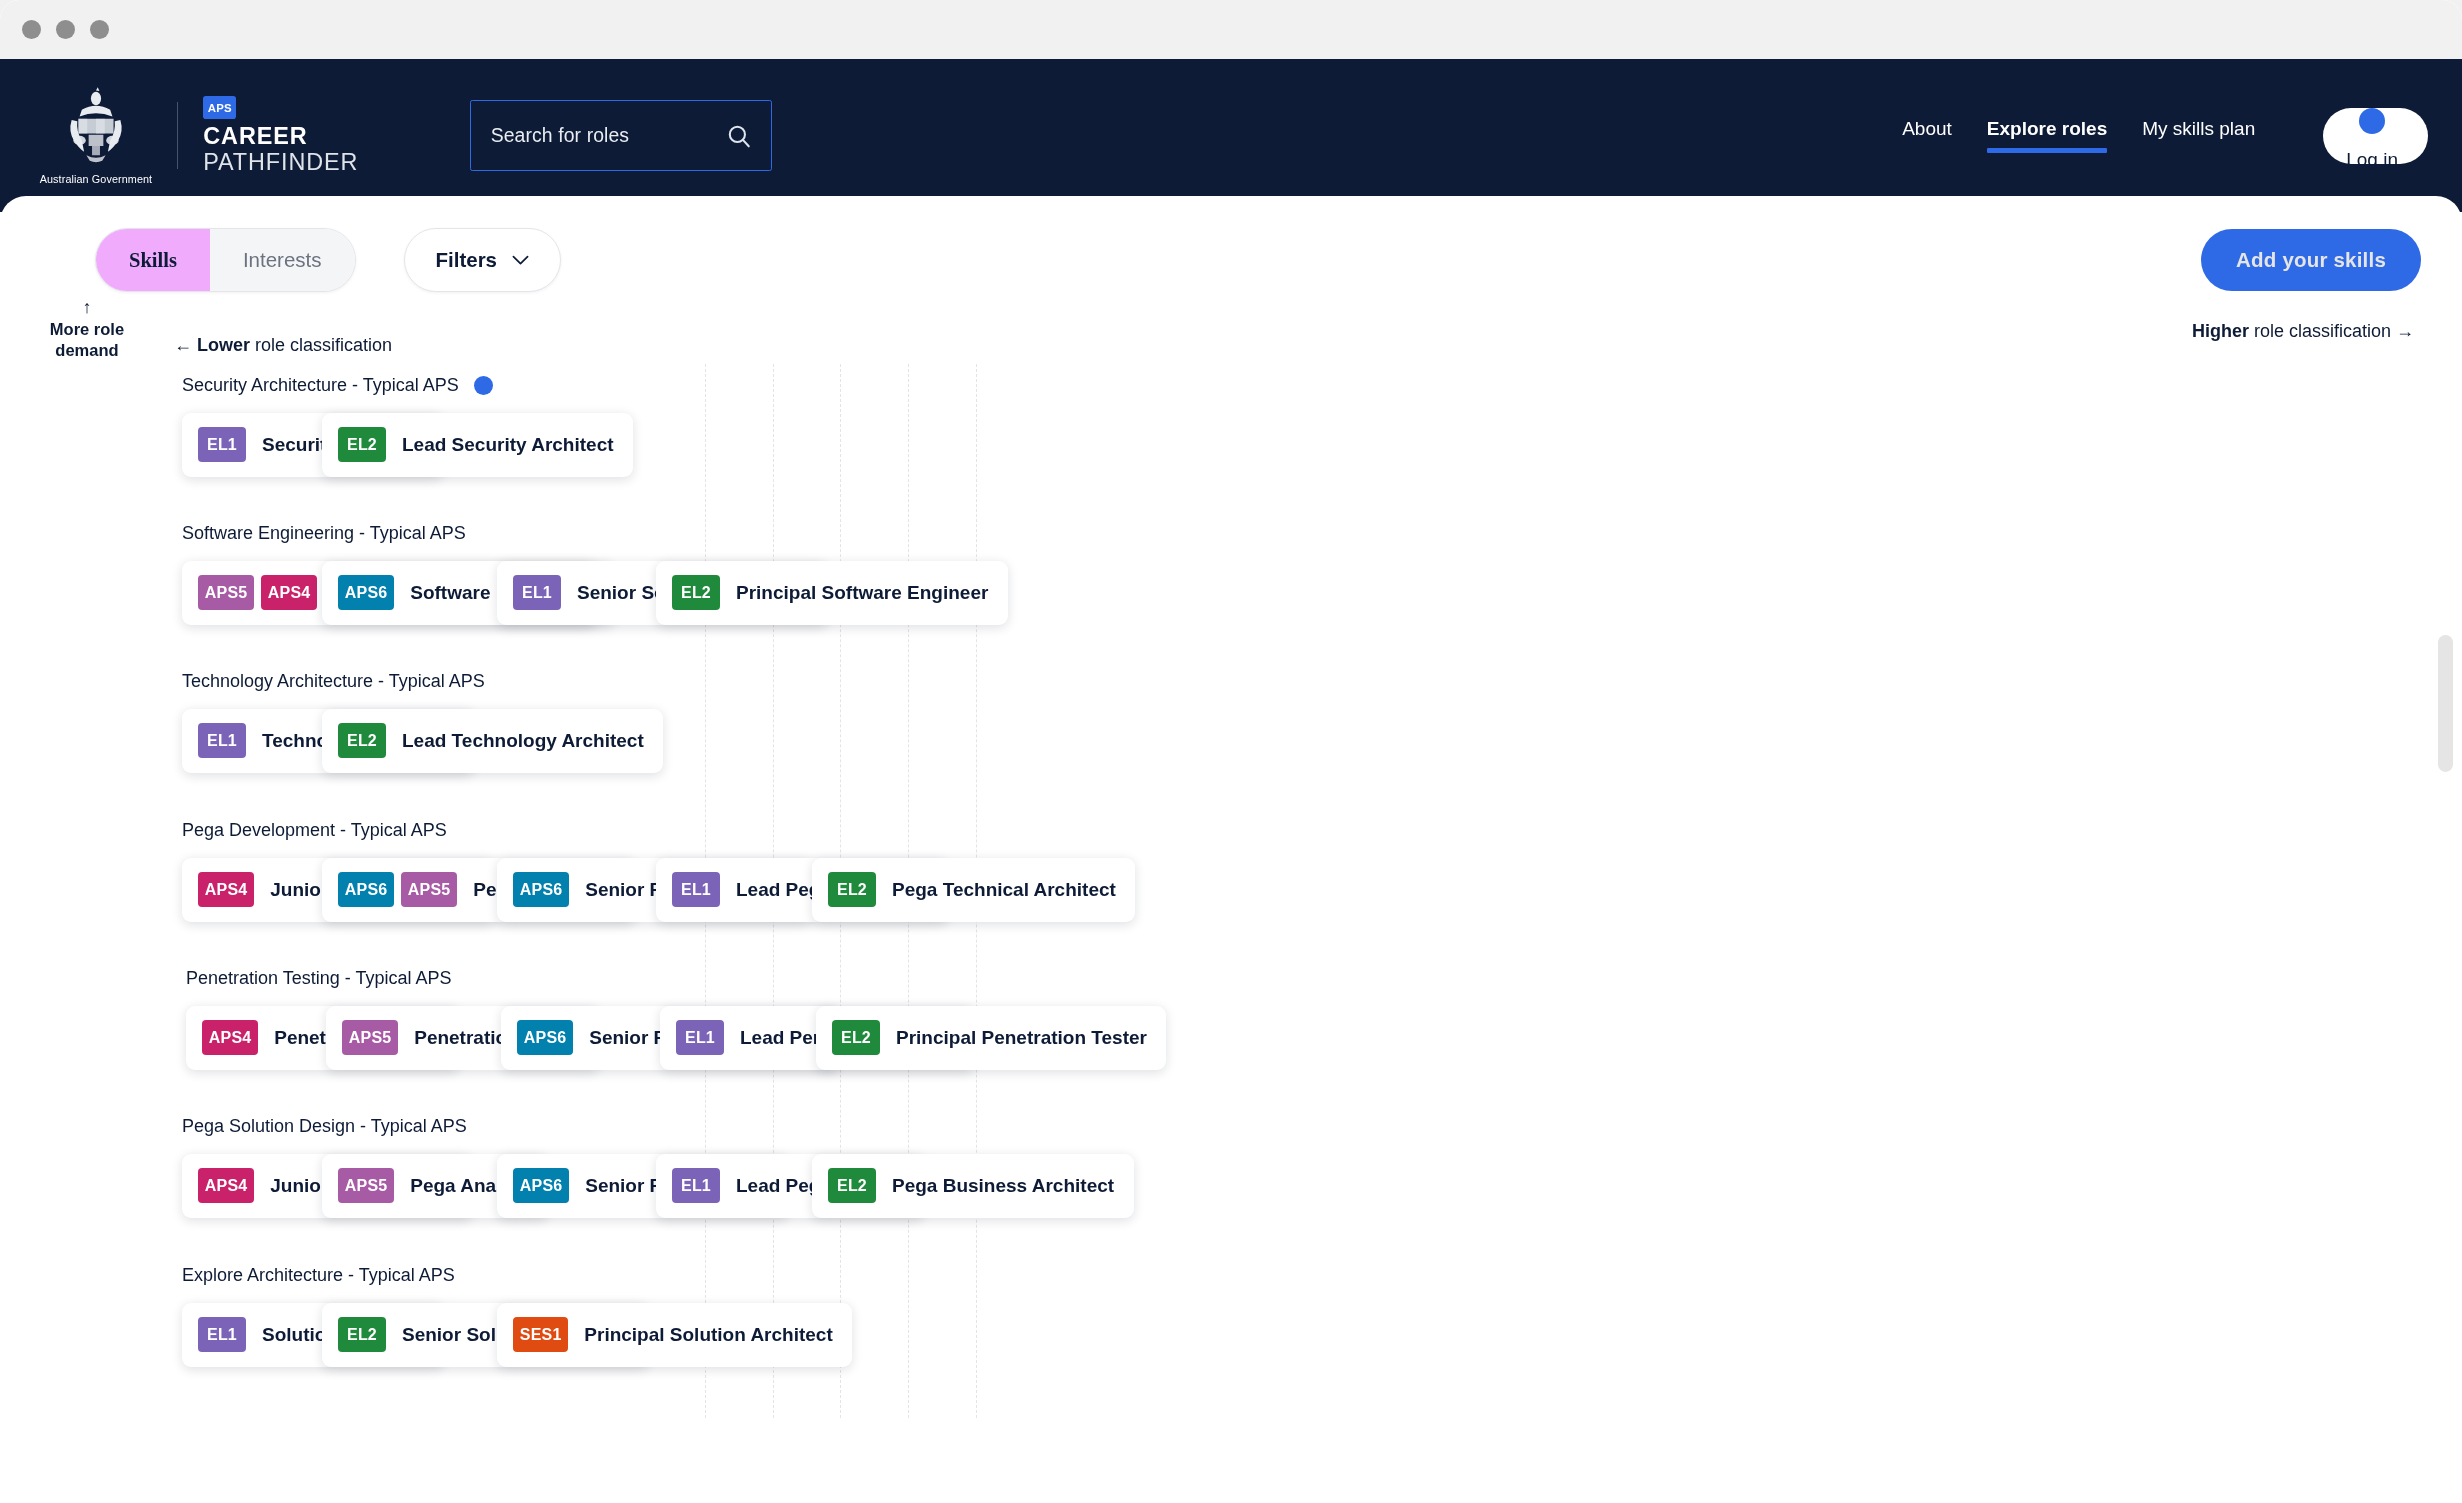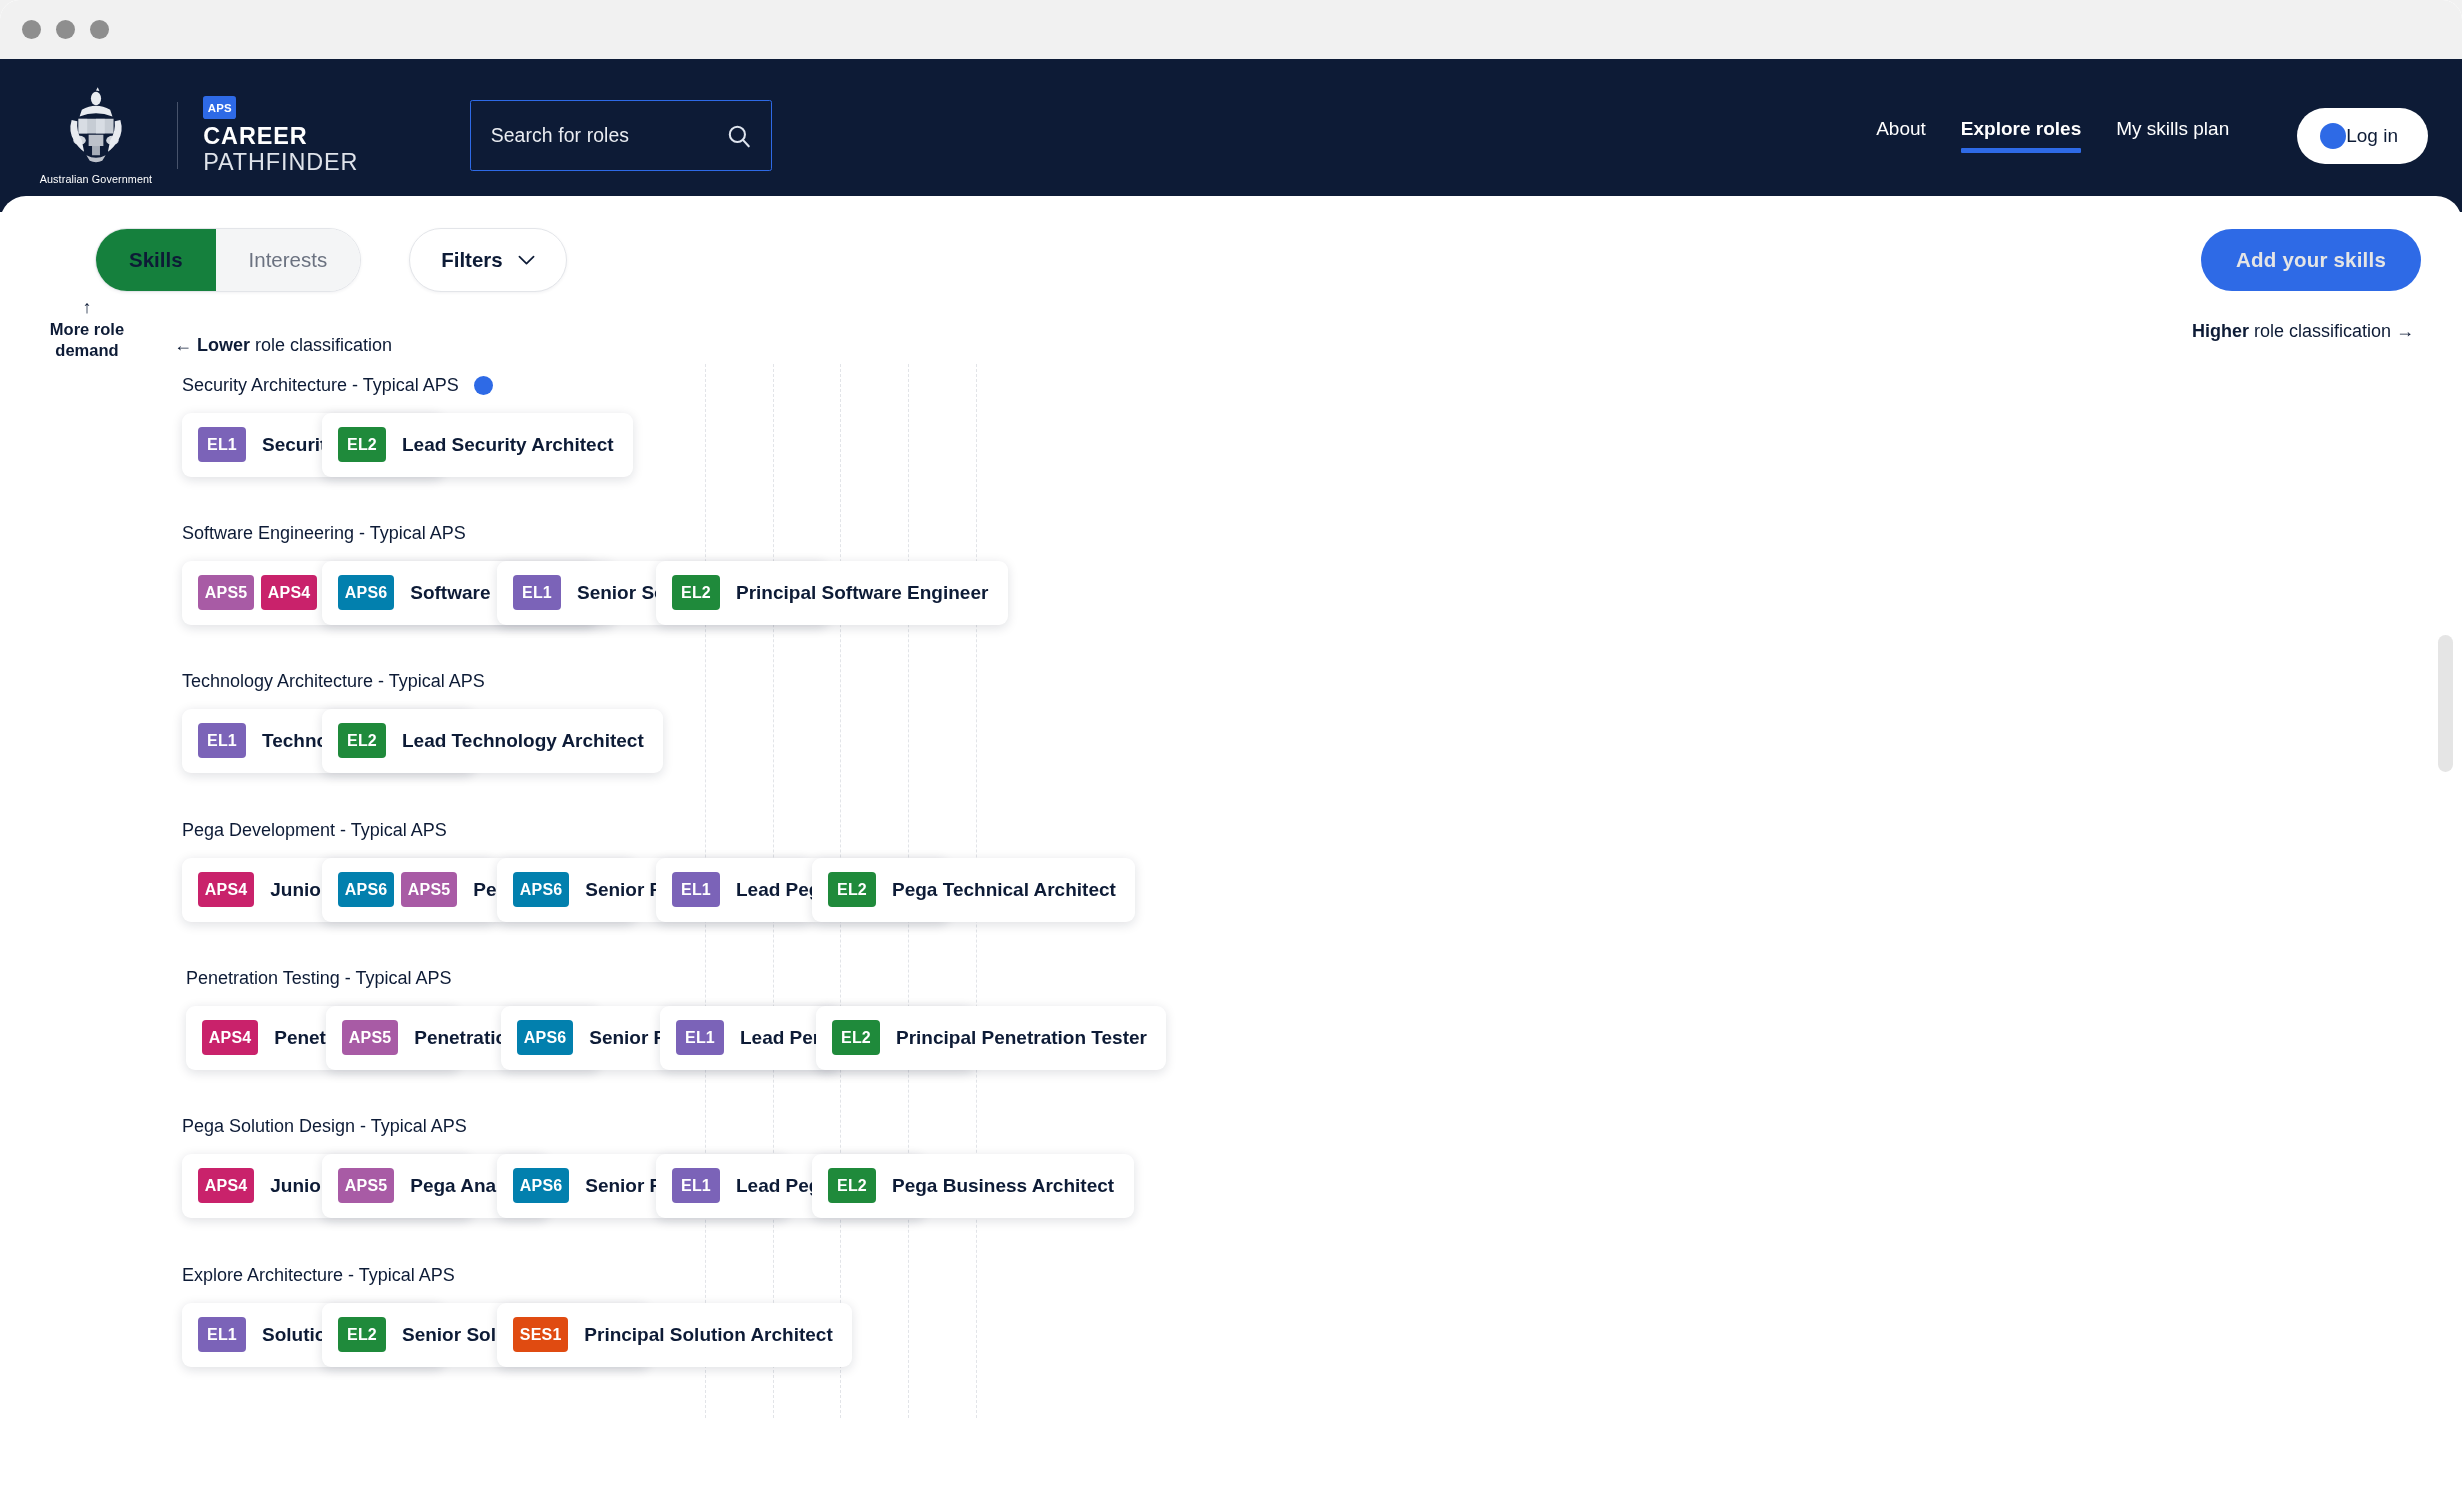--- a/index.html
+++ b/index.html
@@ -82,25 +82,26 @@
   }
   .nav a.active { font-weight: 700; }
   .nav a.active::after {
     content: ""; position: absolute; left: 0; right: 0; bottom: 0;
     height: 5.1px; background: #2e6ae6; border-radius: 1.1px;
   }
   .login-btn {
     margin-left: 33px;
     background: #ffffff; color: #0d1b36;
     height: 56px; border-radius: 28px;
-    display: flex; align-items: center; 
+    display: flex; align-items: center; gap: 15px;
     padding: 0 30px 0 23px;
     font-size: 19px; font-weight: 400;
     border: none; cursor: pointer;
     font-family: inherit;
+    flex-direction: column;
   }
   .avatar-dot { width: 26px; height: 26px; border-radius: 50%; background: #2e6ae6; flex: none; }
 
   
   .page {
     position: relative;
     background: #ffffff;
     border-radius: 26px 26px 0 0;
     margin-top: -16px;
     height: calc(1503px - 59px - 153px + 16px);
@@ -116,21 +117,21 @@
     border: 1.1px solid #e3e5e9;
     border-radius: 32px; overflow: hidden;
     background: #fff;
     box-shadow: 0 1.1px 3.4px rgba(15,25,45,.06);
   }
   .seg {
     display: flex; align-items: center; justify-content: center;
     padding: 0 33px; font-size: 20.5px; cursor: pointer;
     font-family: inherit; border: none; background: #fff;
   }
-  .seg.on { color: #0d1b36; font-weight: 700; background: #15803d; }
+  .seg.on { color: #0d1b36; font-weight: 700; background: #f0abfc; font-family: Liberation Serif, serif; }
   .seg.off { color: #6b7280; background: #f4f5f6; }
 
   .filters-btn {
     margin-left: 48px;
     height: 64px; padding: 0 31px;
     border: 1.1px solid #e3e5e9; border-radius: 32px;
     background: #fff; color: #0d1b36;
     font-size: 20.5px; font-weight: 700;
     display: flex; align-items: center; gap: 15px;
     cursor: pointer; font-family: inherit;

